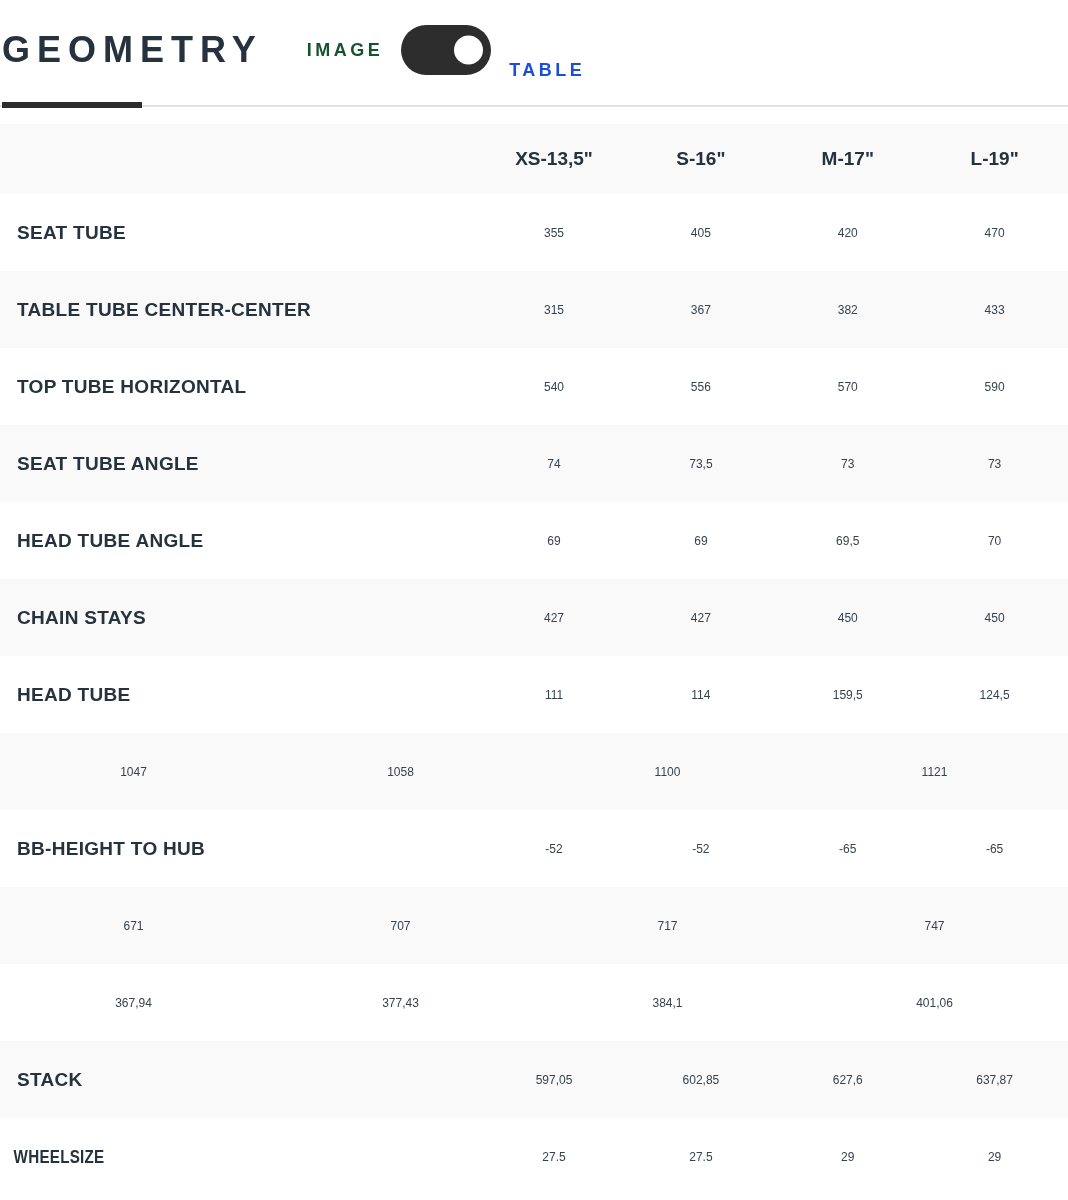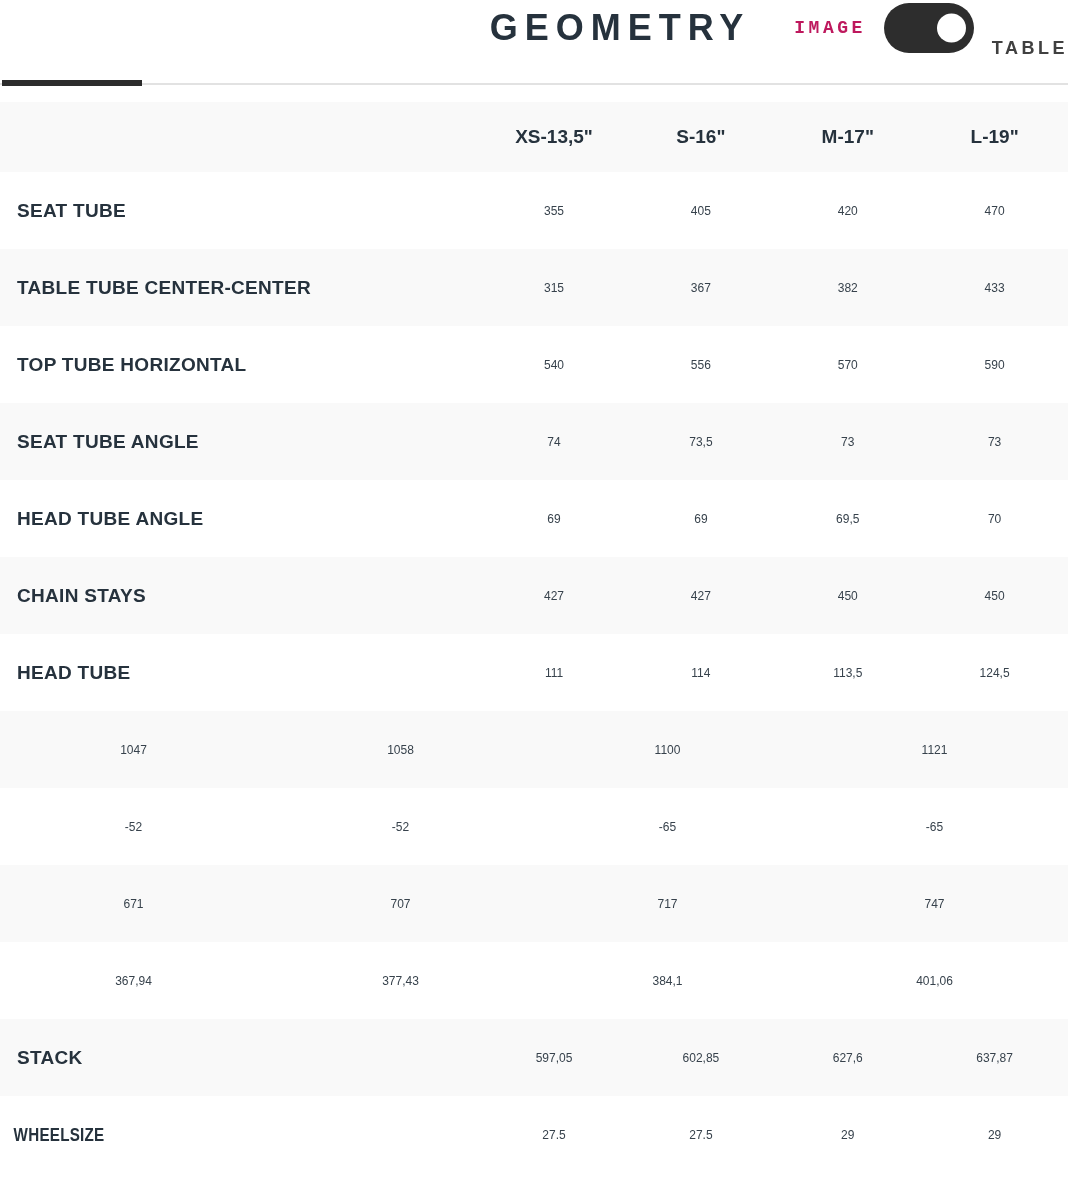--- a/index.html
+++ b/index.html
@@ -10,23 +10,22 @@
     color: #26323d;
   }
   .page {
     width: 1068px;
     background: #ffffff;
   }
   
   .header {
     display: flex;
     align-items: center;
-    padding: 2px 0 0 2px;
+    padding: 24px 0 0 2px;
     height: 52px;
-    justify-content: flex-end;
   }
   .page-title {
     margin: 0;
     font-size: 36px;
     font-weight: bold;
     letter-spacing: 7px;
     color: #26323d;
     line-height: 1;
   }
   .toggle-group {
@@ -35,22 +34,22 @@
     margin-left: 44px;
   }
   .opt {
     font-weight: bold;
     font-size: 18px;
     letter-spacing: 3.5px;
     line-height: 1;
     cursor: pointer;
     user-select: none;
   }
-  .opt.inactive { color: #be185d; font-family: Liberation Mono, monospace; }
-  .opt.active   { color: #404040; margin-top: 40px; }
+  .opt.inactive { color: #14532d; }
+  .opt.active   { color: #1d4ed8; margin-top: 40px; }
   .switch {
     width: 90px;
     height: 50px;
     border-radius: 25px;
     background: #2d2d2d;
     border: none;
     position: relative;
     margin: 0 18px;
     padding: 0;
     cursor: pointer;
@@ -197,30 +196,31 @@
         <div class="label">CHAIN STAYS</div>
         <div class="cell value">427</div>
         <div class="cell value">427</div>
         <div class="cell value">450</div>
         <div class="cell value">450</div>
       </div>
       <div class="row">
         <div class="label">HEAD TUBE</div>
         <div class="cell value">111</div>
         <div class="cell value">114</div>
-        <div class="cell value">113,5</div>
+        <div class="cell value">159,5</div>
         <div class="cell value">124,5</div>
       </div>
       <div class="row gray">
         <div class="cell value">1047</div>
         <div class="cell value">1058</div>
         <div class="cell value">1100</div>
         <div class="cell value">1121</div>
       </div>
       <div class="row">
+        <div class="label">BB-HEIGHT TO HUB</div>
         <div class="cell value">-52</div>
         <div class="cell value">-52</div>
         <div class="cell value">-65</div>
         <div class="cell value">-65</div>
       </div>
       <div class="row gray">
         <div class="cell value">671</div>
         <div class="cell value">707</div>
         <div class="cell value">717</div>
         <div class="cell value">747</div>

